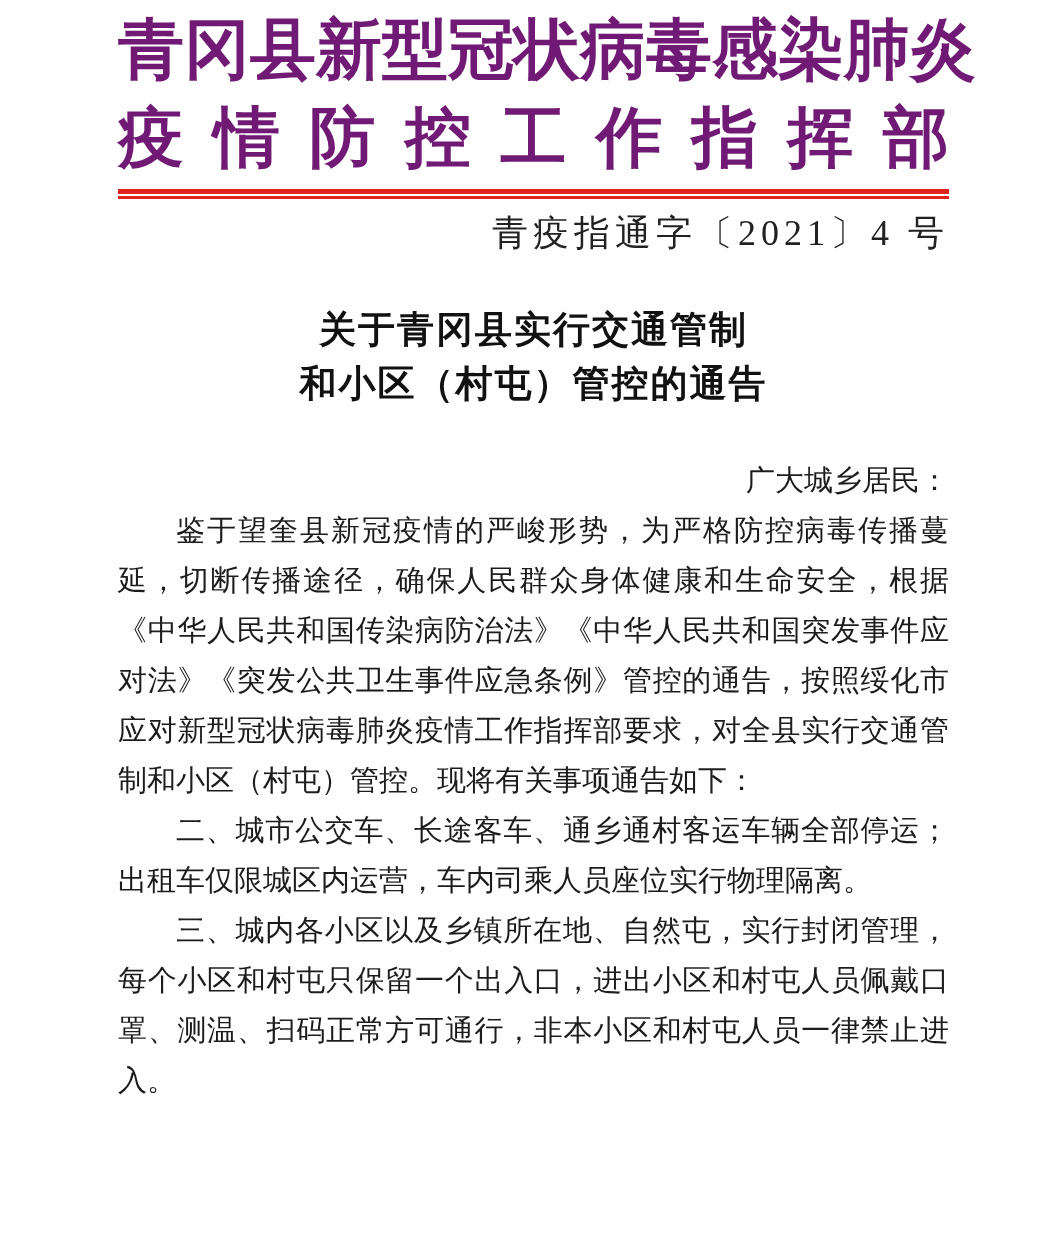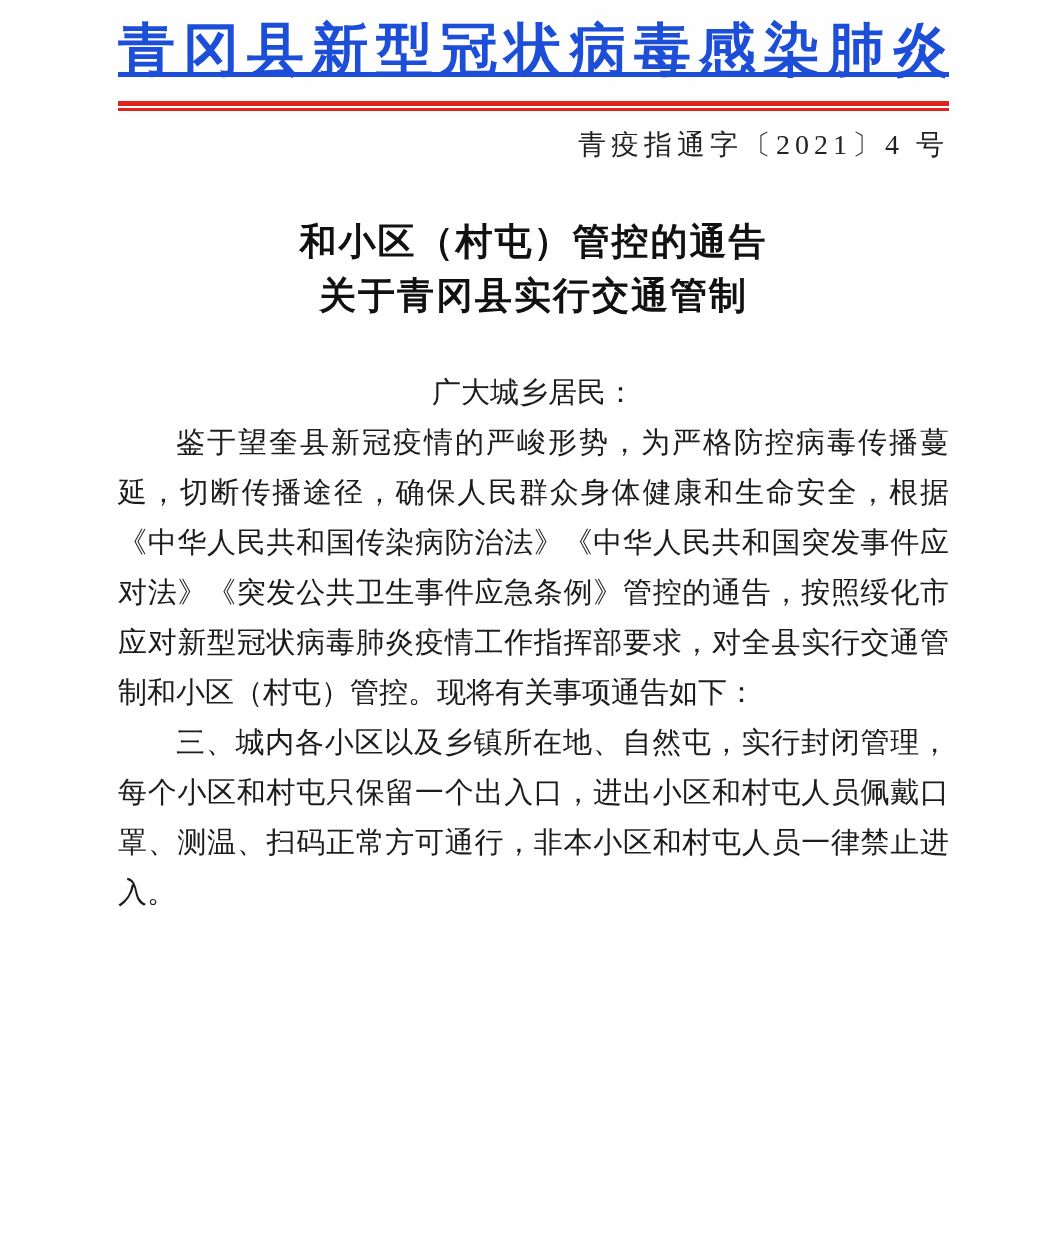--- a/index.html
+++ b/index.html
@@ -9,85 +9,86 @@
     width: 1061px;
     height: 1251px;
     margin: 0 auto;
     background: #fefefe;
     font-family: "Liberation Serif", "DejaVu Serif", serif;
     color: #1c1c1c;
     padding: 6px 112px 0 118px;
     overflow: hidden;
   }
   .header-line {
-    color: #1d4ed8;
+    color: #701a75;
     font-weight: bold;
-    font-size: 57px;
+    font-size: 66px;
     line-height: 88px;
     text-align: justify;
     text-align-last: justify;
     white-space: nowrap;
     letter-spacing: 0;
-    text-decoration: underline;
   }
   .red-rule {
     margin-top: 7px;
     height: 10px;
     border-top: 5px solid #e2231d;
     border-bottom: 3px solid #e2231d;
     background: #fefefe;
   }
   .doc-number {
     margin-top: 14px;
     text-align: right;
-    font-size: 28px;
+    font-size: 36px;
     line-height: 40px;
     letter-spacing: 5px;
     color: #222222;
   }
   .notice-title {
     margin-top: 50px;
     text-align: center;
     font-size: 37px;
     font-weight: bold;
     line-height: 54px;
     letter-spacing: 2px;
     color: #111111;
   }
   .doc-body {
     margin-top: 44px;
     font-size: 29px;
     line-height: 50px;
     color: #1c1c1c;
   }
   .salutation {
-    text-align: center;
+    text-align: right;
   }
   .para {
     text-indent: 2em;
     text-align: justify;
   }
 </style>
 </head>
 <body>
 
 <div class="page">
 
   <div class="letterhead">
     <div class="header-line">青冈县新型冠状病毒感染肺炎</div>
+    <div class="header-line">疫情防控工作指挥部</div>
   </div>
 
   <div class="red-rule"></div>
 
   <div class="doc-number">青疫指通字〔2021〕4 号</div>
 
   <div class="notice-title">
+    <div>关于青冈县实行交通管制</div>
     <div>和小区（村屯）管控的通告</div>
-    <div>关于青冈县实行交通管制</div>
   </div>
 
   <div class="doc-body">
     <p class="salutation">广大城乡居民：</p>
     <p class="para">鉴于望奎县新冠疫情的严峻形势，为严格防控病毒传播蔓延，切断传播途径，确保人民群众身体健康和生命安全，根据《中华人民共和国传染病防治法》《中华人民共和国突发事件应对法》《突发公共卫生事件应急条例》管控的通告，按照绥化市应对新型冠状病毒肺炎疫情工作指挥部要求，对全县实行交通管制和小区（村屯）管控。现将有关事项通告如下：</p>
+    <p class="para">二、城市公交车、长途客车、通乡通村客运车辆全部停运；出租车仅限城区内运营，车内司乘人员座位实行物理隔离。</p>
     <p class="para">三、城内各小区以及乡镇所在地、自然屯，实行封闭管理，每个小区和村屯只保留一个出入口，进出小区和村屯人员佩戴口罩、测温、扫码正常方可通行，非本小区和村屯人员一律禁止进入。</p>
   </div>
 
 </div>
 
 </body></html>

